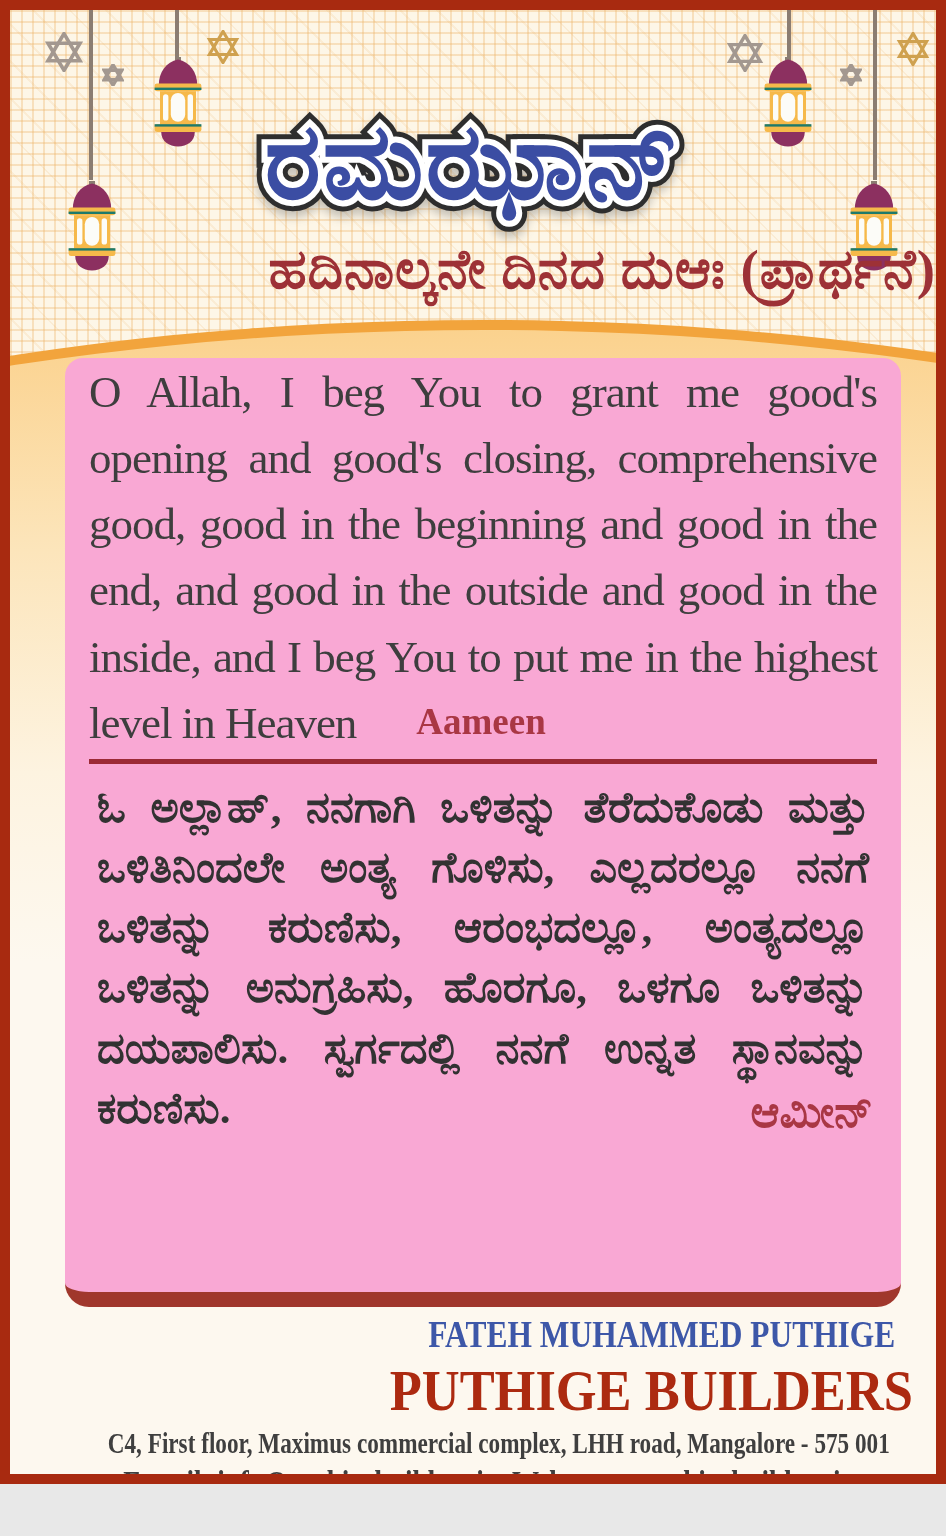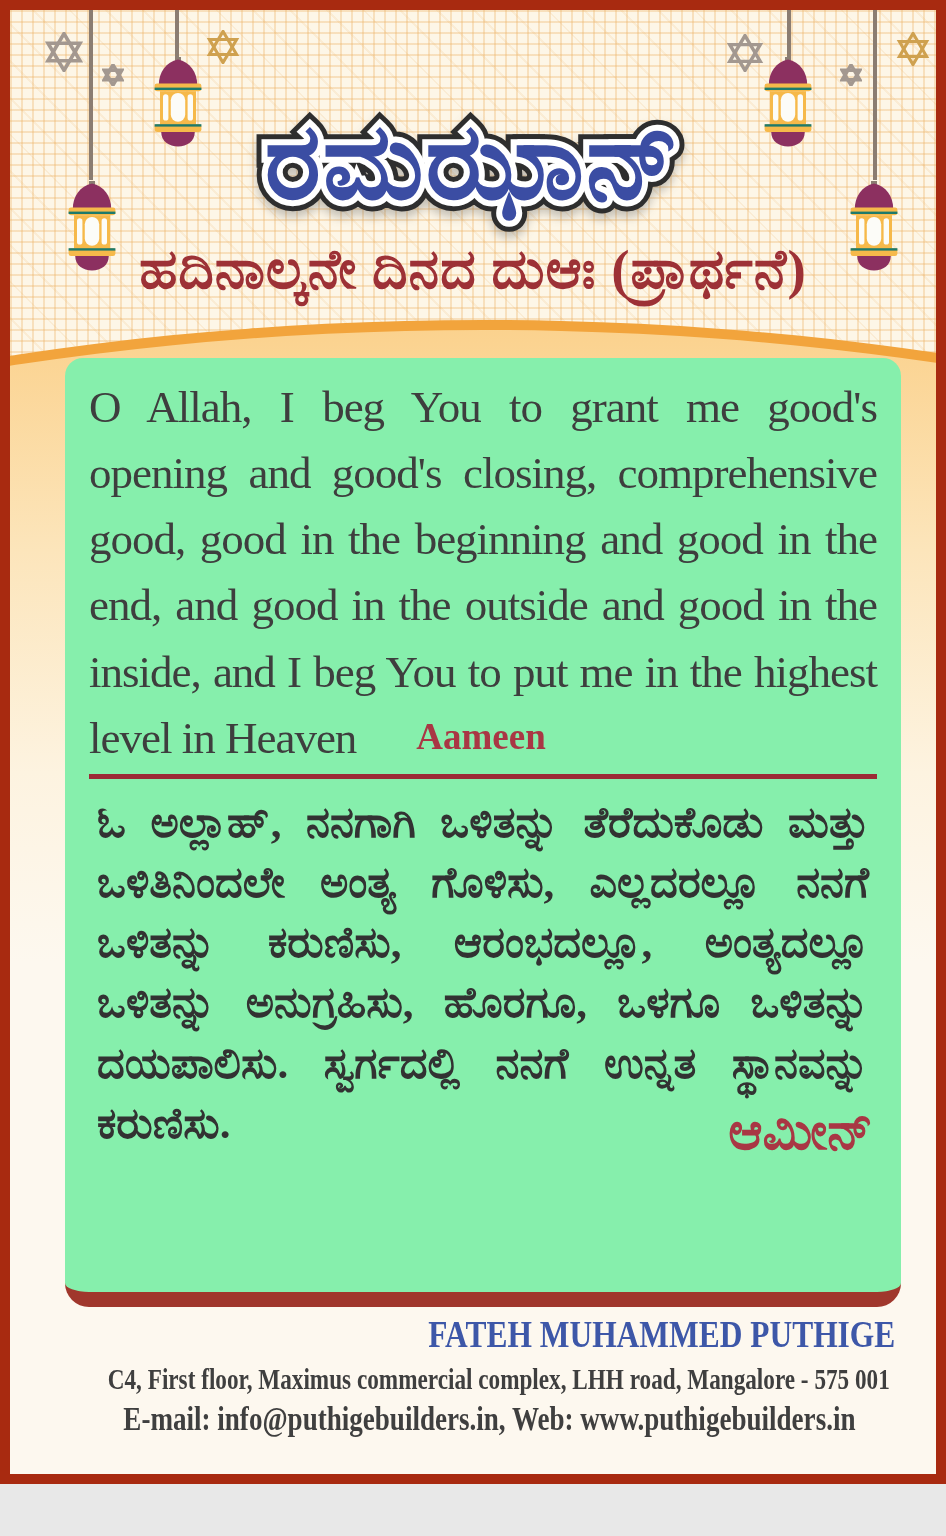--- a/index.html
+++ b/index.html
@@ -46,31 +46,31 @@
   .title-layer{
     position:absolute;left:0;right:0;top:0;
     font-size:106px;font-weight:bold;line-height:150px;
     letter-spacing:2px;
   }
   .t-dark {-webkit-text-stroke:22px #2e2e2e;color:#2e2e2e;}
   .t-white{-webkit-text-stroke:12px #ffffff;color:#ffffff;}
   .t-fill {color:#3b4da3;}
   .subtitle{
     position:absolute;top:228px;left:0;right:0;
-    z-index:4;text-align:center;
+    z-index:4;text-align:right;
     font-size:55px;font-weight:bold;color:#9d3136;
     letter-spacing:1px;
   }
   
   .card{
     position:absolute;left:55px;top:348px;width:836px;height:949px;
-    background:#86efac;
+    background:#f9a8d4;
     border-radius:18px 18px 24px 24px;
     border-bottom:15px solid #a0372c;
-    padding:16px 24px 0 24px;
+    padding:1px 24px 0 24px;
     z-index:5;overflow:hidden;
   }
   .prayer-en{
     margin:0;
     font-size:45px;line-height:1.47;letter-spacing:-1px;
     color:#3e3e3e;text-align:justify;
   }
   .ameen-en{
     text-align:center;
     font-size:37px;font-weight:bold;color:#a93744;
@@ -80,21 +80,21 @@
     border:none;border-top:5px solid #9c2a36;
     margin:16px 0 14px 0;
   }
   .prayer-kn{
     margin:8px;
     font-size:43px;line-height:1.40;font-weight:bold;
     color:#323232;text-align:justify;
   }
   .ameen-kn{
     text-align:right;
-    font-size:52px;font-weight:bold;color:#a93744;
+    font-size:44px;font-weight:bold;color:#a93744;
     margin-top:-60px;padding-right:4px;
   }
   
   .footer{
     position:absolute;left:0;right:0;top:1303px;bottom:0;
     z-index:5;text-align:right;
   }
   .footer .line{display:block;white-space:nowrap;}
   .f-person{
     font-size:37px;font-weight:800;color:#3d57a8;line-height:44px;
@@ -224,17 +224,18 @@
   <div class="card">
     <p class="prayer-en">O Allah, I beg You to grant me good's opening and good's closing, comprehensive good, good in the beginning and good in the end, and good in the outside and good in the inside, and I beg You to put me in the highest level in Heaven</p>
     <div class="ameen-en">Aameen</div>
     <hr class="divider">
     <p class="prayer-kn">ಓ ಅಲ್ಲಾಹ್, ನನಗಾಗಿ ಒಳಿತನ್ನು ತೆರೆದುಕೊಡು ಮತ್ತು ಒಳಿತಿನಿಂದಲೇ ಅಂತ್ಯ ಗೊಳಿಸು, ಎಲ್ಲದರಲ್ಲೂ ನನಗೆ ಒಳಿತನ್ನು ಕರುಣಿಸು, ಆರಂಭದಲ್ಲೂ, ಅಂತ್ಯದಲ್ಲೂ ಒಳಿತನ್ನು ಅನುಗ್ರಹಿಸು, ಹೊರಗೂ, ಒಳಗೂ ಒಳಿತನ್ನು ದಯಪಾಲಿಸು. ಸ್ವರ್ಗದಲ್ಲಿ ನನಗೆ ಉನ್ನತ ಸ್ಥಾನವನ್ನು ಕರುಣಿಸು.</p>
     <div class="ameen-kn">ಆಮೀನ್</div>
   </div>
 
   <div class="footer">
     <span class="line"><span class="f-person">FATEH MUHAMMED PUTHIGE</span></span>
+    <span class="line"><span class="f-company">PUTHIGE BUILDERS</span></span>
     <span class="line"><span class="f-address">C4, First floor, Maximus commercial complex, LHH road, Mangalore - 575 001</span></span>
     <span class="line"><span class="f-contact">E-mail: info@puthigebuilders.in, Web: www.puthigebuilders.in</span></span>
   </div>
 
 </div>
 
 </body></html>

